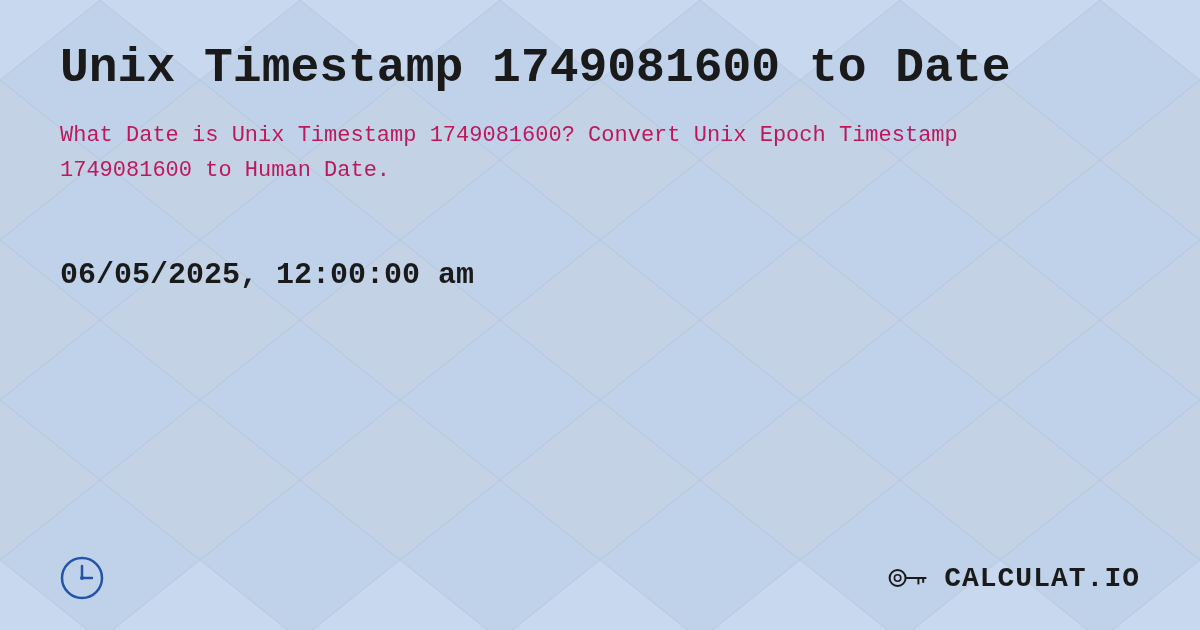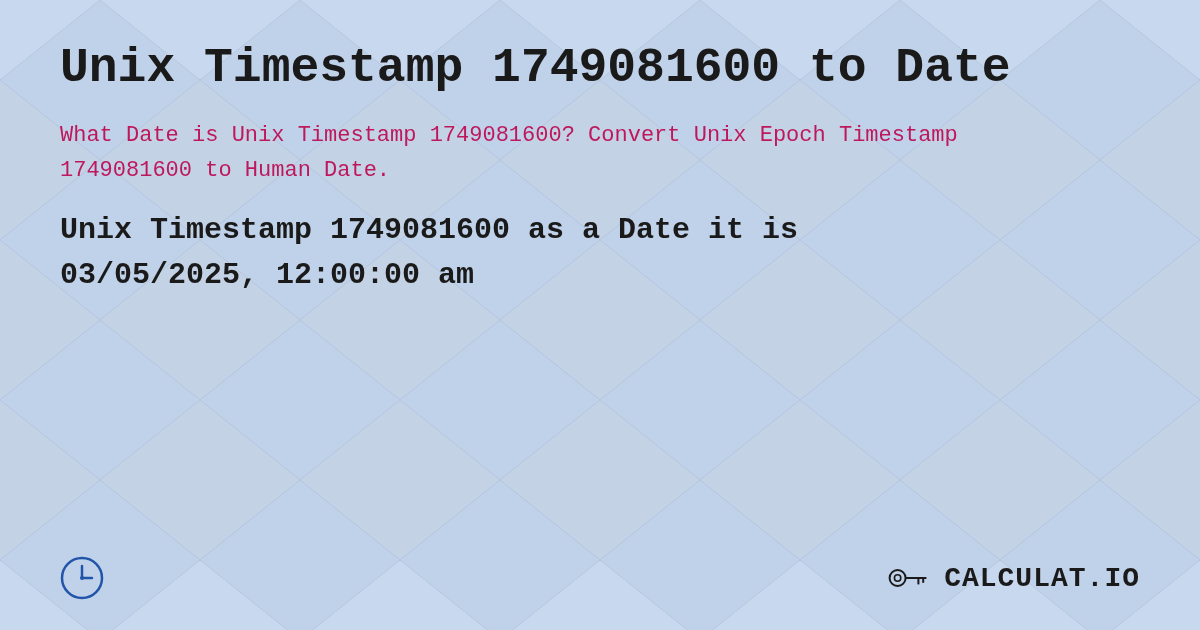--- a/index.html
+++ b/index.html
@@ -184,22 +184,22 @@
 
 <div class="content">
   <div>
     <h1 class="main-title">Unix Timestamp 1749081600 to Date</h1>
 
     <p class="description">What Date is Unix Timestamp 1749081600? Convert Unix Epoch Timestamp 1749081600 to Human Date.</p>
   </div>
 
   <div class="result-section">
     <div class="result-text">
-      <span>Unix Timestamp 1749081600 as a Date it is</span><br>
-      <span>03/05/2025, 12:00:00 am</span>
+      <br>
+      <span>06/05/2025, 12:00:00 am</span>
     </div>
   </div>
 
   <div class="footer">
     <div class="footer-left">
 
       <svg class="clock-icon" viewBox="0 0 44 44" xmlns="http://www.w3.org/2000/svg">
         <circle cx="22" cy="22" r="20" fill="none" stroke="#2255aa" stroke-width="2.5"></circle>
         <line x1="22" y1="22" x2="22" y2="10" stroke="#2255aa" stroke-width="2.5" stroke-linecap="round"></line>
         <line x1="22" y1="22" x2="32" y2="22" stroke="#2255aa" stroke-width="2.5" stroke-linecap="round"></line>

